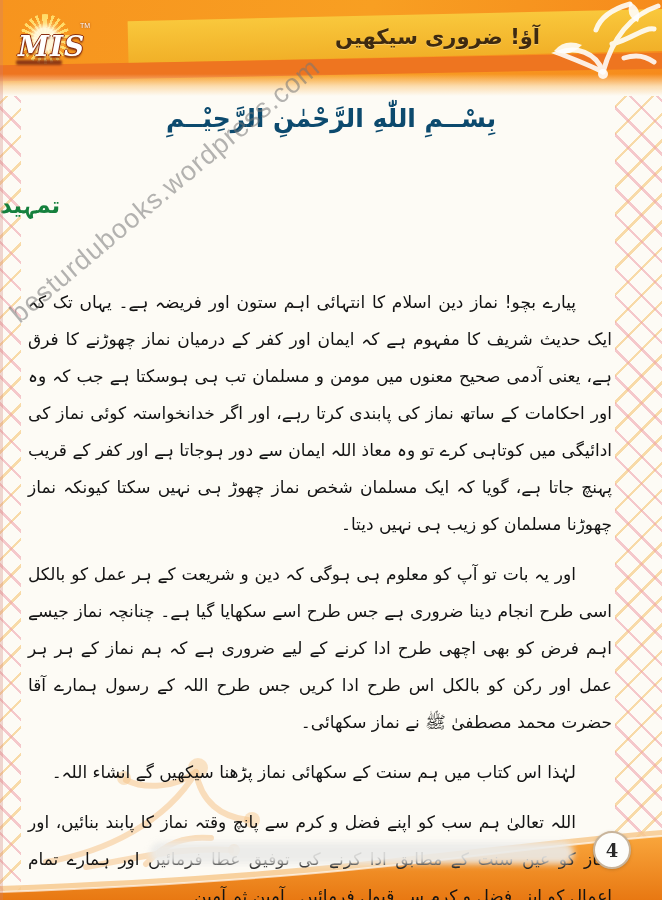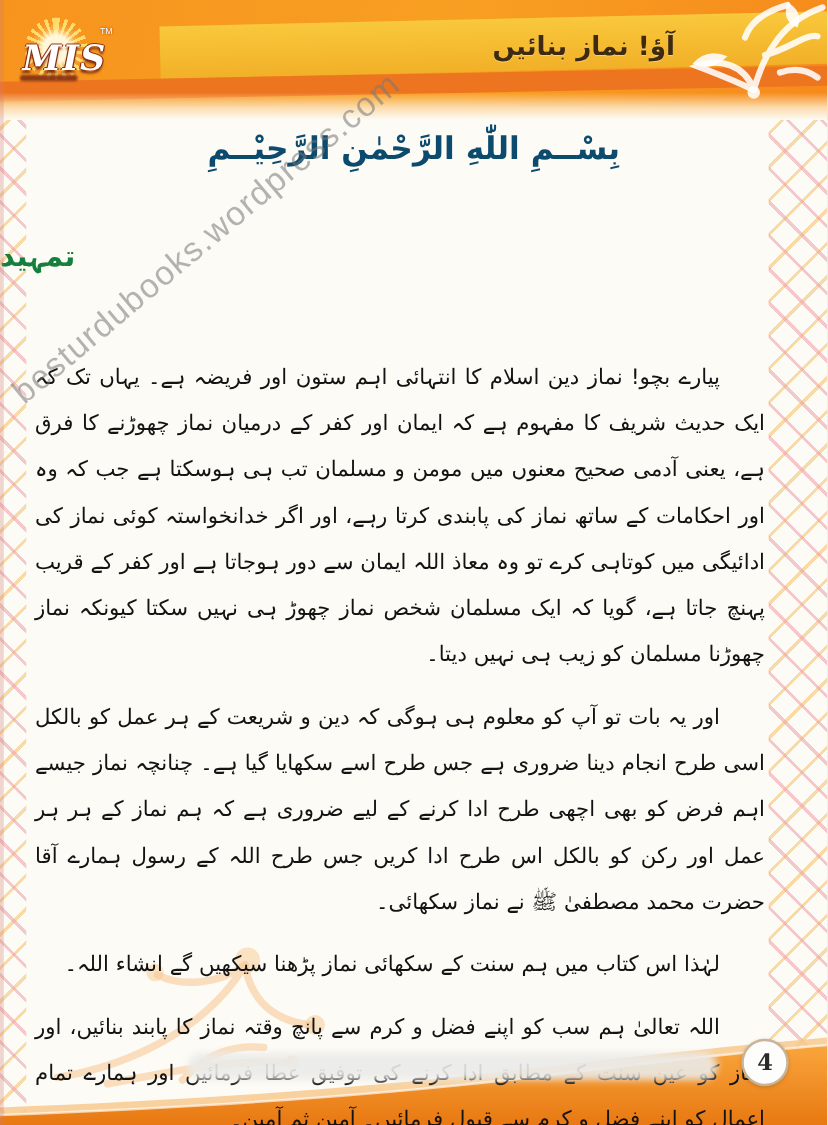--- a/index.html
+++ b/index.html
@@ -117,21 +117,21 @@
     <div class="fade"></div>
   </div>
 
   <div class="logo">
     <div class="sun"></div>
     <div class="mis">MIS</div>
     <div class="tm">TM</div>
     <div class="subtext"></div>
   </div>
 
-  <div class="banner-title">آؤ! نماز بنائیں</div>
+  <div class="banner-title">آؤ! ضروری سیکھیں</div>
 
   <svg class="floral-tr" width="122" height="100" viewBox="0 0 122 100">
     <g fill="none" stroke="#ffffff" stroke-width="5" stroke-linecap="round" opacity="0.88">
       <path d="M118,6 C88,16 72,40 63,72"></path>
       <path d="M63,72 C56,52 36,46 18,53 C36,60 47,64 63,72"></path>
       <path d="M72,44 C92,39 104,27 114,29"></path>
       <path d="M56,30 C61,15 76,8 90,4"></path>
       <path d="M84,58 C96,54 106,56 114,62"></path>
     </g>
     <g fill="#ffffff" opacity="0.88">

